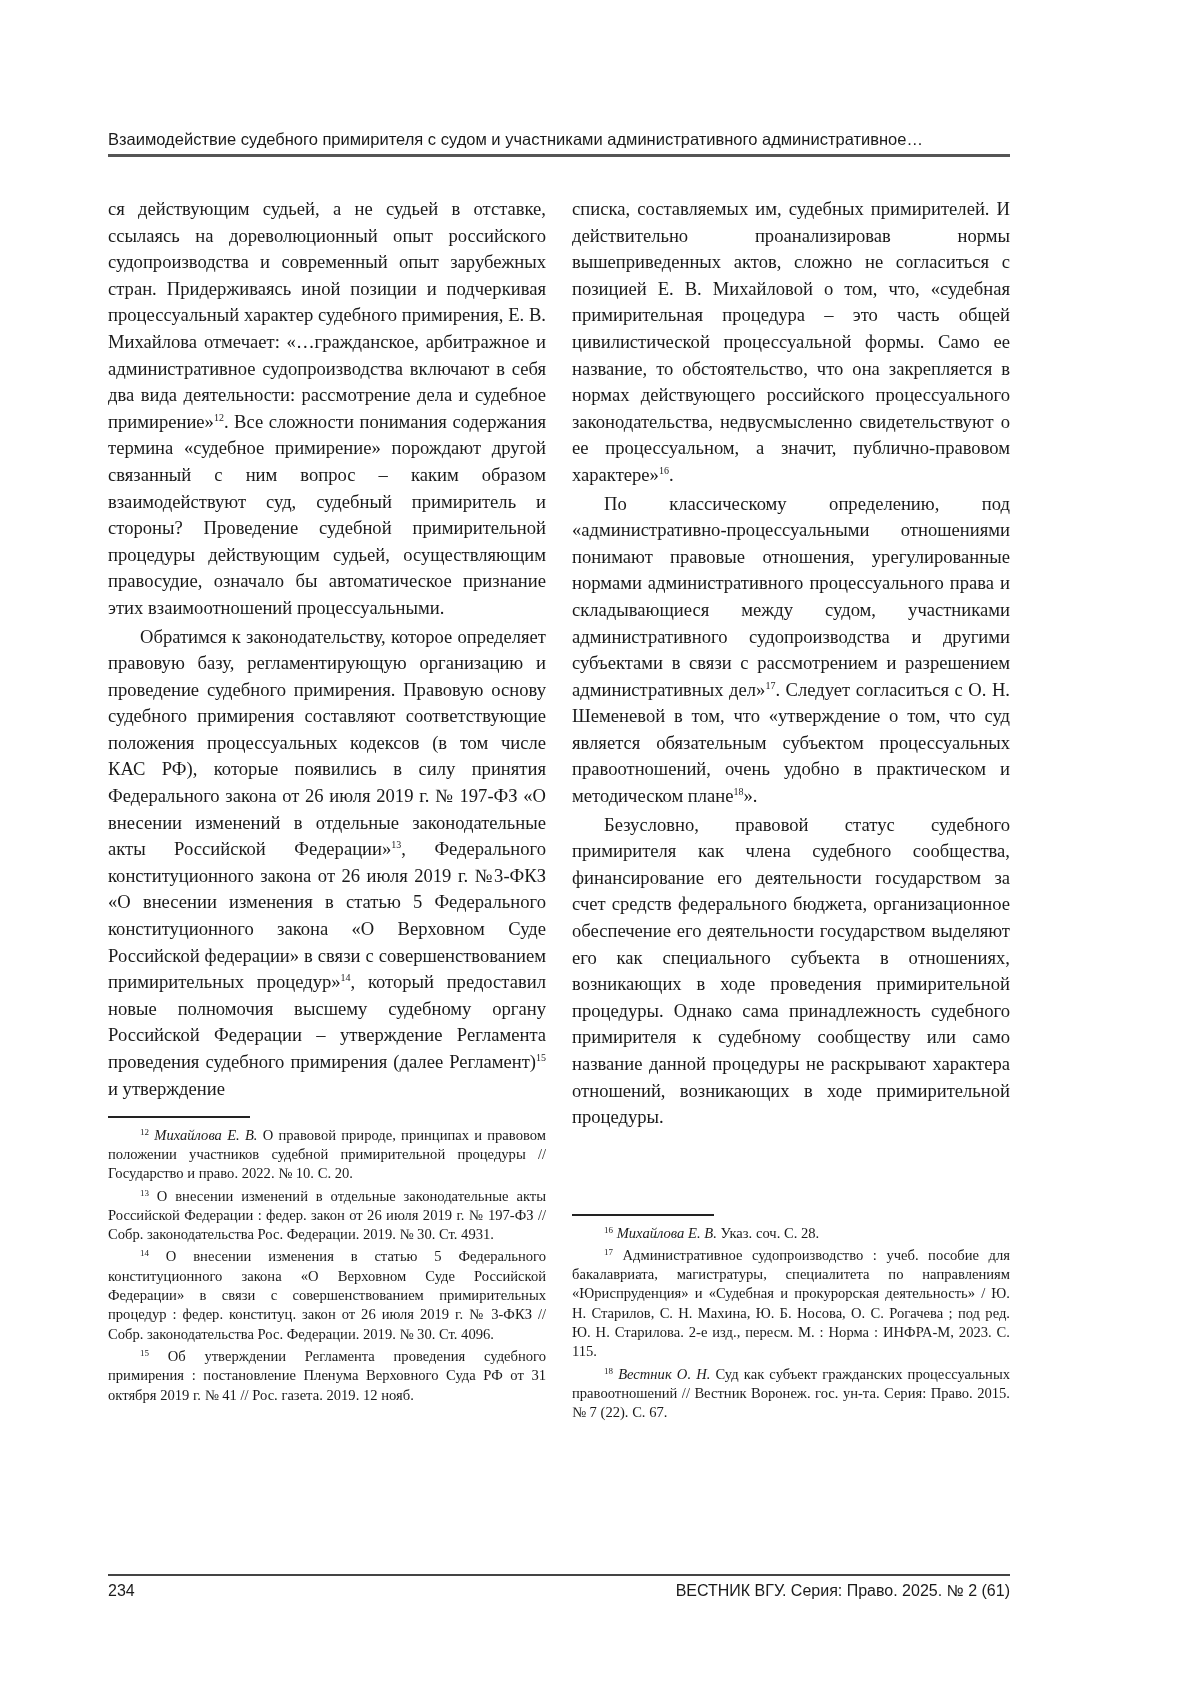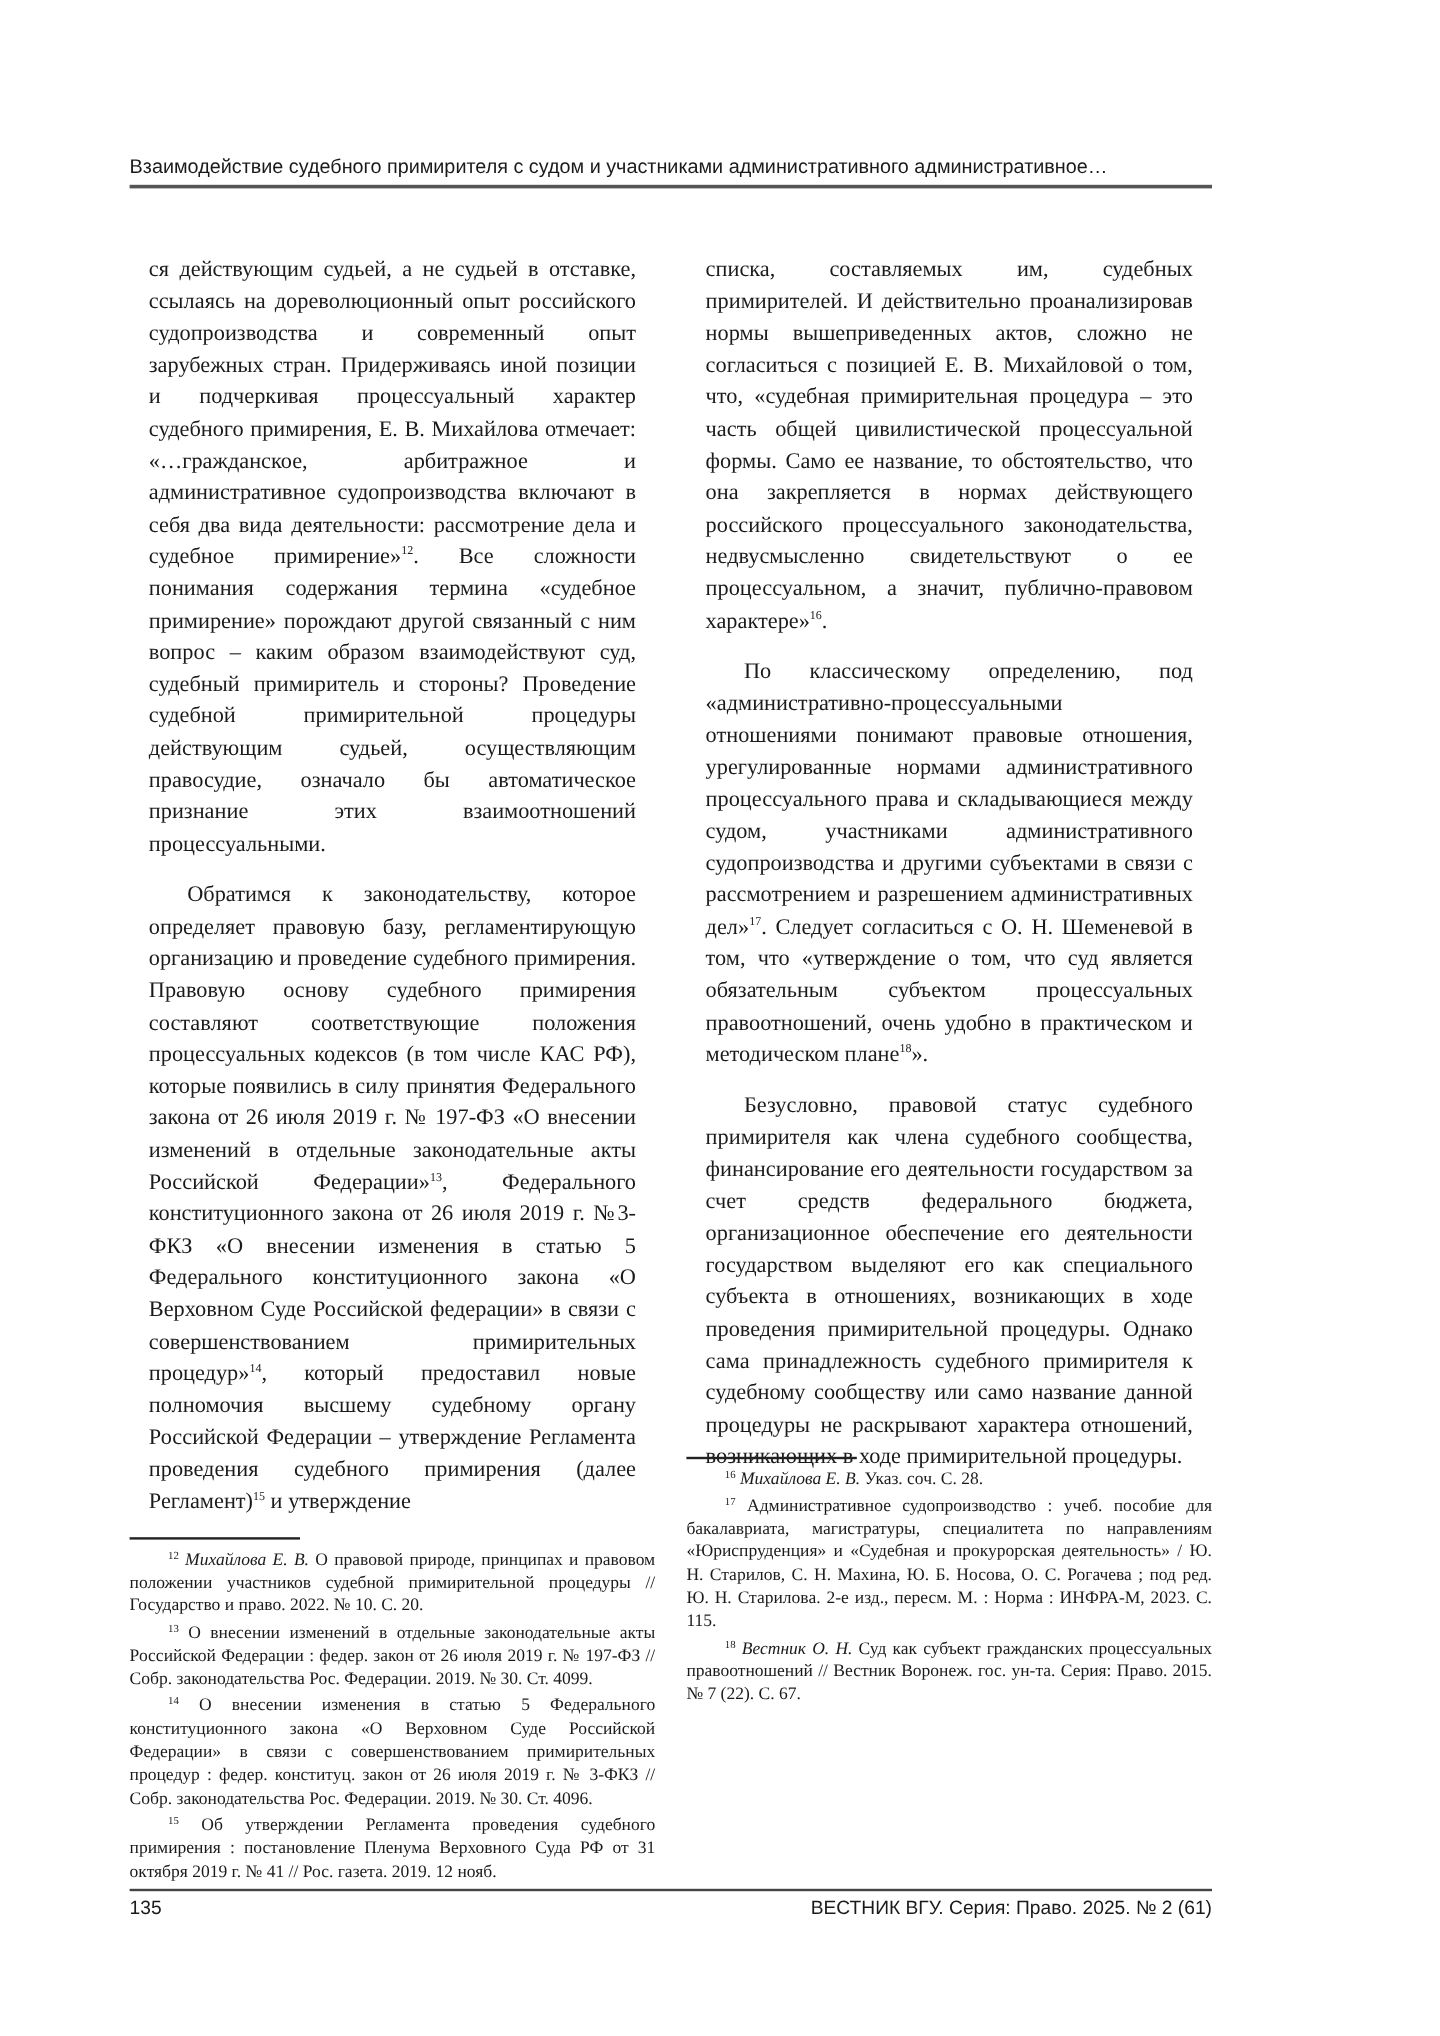--- a/index.html
+++ b/index.html
@@ -3,21 +3,21 @@
 <meta charset="utf-8">
 <style>
   html, body { margin: 0; padding: 0; background: #ffffff; }
   body { width: 1200px; height: 1697px; position: relative; overflow: hidden; color: #1a1a1a; }
   .page { position: absolute; left: 108px; top: 128px; width: 902px; }
   .hdr-author { font-family: "Liberation Sans", sans-serif; font-weight: bold; font-size: 16px; line-height: 20px; }
   .hdr-title { font-family: "Liberation Sans", sans-serif; font-size: 16.5px; line-height: 22px; white-space: nowrap; }
   .hdr-rule { height: 3px; background: #555; margin-top: 4px; }
   .cols { position: absolute; top: 68px; left: 0; width: 902px; display: flex; justify-content: space-between; }
   .col { width: 438px; font-family: "Liberation Serif", serif; }
-  .body-text p { margin: 16px; font-size: 18.6px; line-height: 26.6px; text-align: justify; hyphens: manual; }
+  .body-text p { margin: 0; font-size: 18.6px; line-height: 26.6px; text-align: justify; hyphens: manual; }
   .body-text p.indent { text-indent: 32px; }
   .body-text p + p { margin-top: 2px; }
   sup { font-size: 10px; line-height: 0; vertical-align: 7px; }
   .fn-rule { width: 142px; height: 1.5px; background: #222; margin: 14px 0 8px 0; }
   .fn p { margin: 0 0 3px 0; font-size: 14.6px; line-height: 19.3px; text-align: justify; text-indent: 32px; }
   .fn p sup { font-size: 9px; vertical-align: 5px; }
   .fn i { font-style: italic; }
   .footer { position: absolute; left: 108px; top: 1574px; width: 902px; }
   .footer-rule { height: 2px; background: #444; }
   .footer-row { display: flex; justify-content: space-between; font-family: "Liberation Sans", sans-serif; font-size: 16px; margin-top: 6px; }
@@ -34,21 +34,21 @@
 
   <div class="cols">
     <div class="col">
       <div class="body-text" id="left-body">
           <p><span>ся действующим судьей, а не судьей в отставке, ссылаясь на дореволюционный опыт российского судопроизводства и современный опыт зарубежных стран. Придерживаясь иной позиции и подчеркивая процессуальный характер судебного примирения, Е. В. Михайлова отмечает: «…гражданское, арбитражное и административное судопроизводства включают в себя два вида деятельности: рассмотрение дела и судебное примирение»</span><sup>12</sup><span>. Все сложности понимания содержания термина «судебное примирение» порождают другой связанный с ним вопрос – каким образом взаимодействуют суд, судебный примиритель и стороны? Проведение судебной примирительной процедуры действующим судьей, осуществляющим правосудие, означало бы автоматическое признание этих взаимоотношений процессуальными.</span></p>
           <p class="indent"><span>Обратимся к законодательству, которое определяет правовую базу, регламентирующую организацию и проведение судебного примирения. Правовую основу судебного примирения составляют соответствующие положения процессуальных кодексов (в том числе КАС РФ), которые появились в силу принятия Федерального закона от 26 июля 2019 г. № 197-ФЗ «О внесении изменений в отдельные законодательные акты Российской Федерации»</span><sup>13</sup><span>, Федерального конституционного закона от 26 июля 2019 г. №3-ФКЗ «О внесении изменения в статью 5 Федерального конституционного закона «О Верховном Суде Российской федерации» в связи с совершенствованием примирительных процедур»</span><sup>14</sup><span>, который предоставил новые полномочия высшему судебному органу Российской Федерации – утверждение Регламента проведения судебного примирения (далее Регламент)</span><sup>15</sup><span> и утверждение</span></p>
         </div>
       <div class="fn-rule"></div>
       <div class="fn" id="left-fn">
           <p><sup>12</sup> <i>Михайлова Е. В.</i><span> О правовой природе, принципах и правовом положении участников судебной примирительной процедуры // Государство и право. 2022. № 10. С. 20.</span></p>
-          <p><sup>13</sup> <span>О внесении изменений в отдельные законодательные акты Российской Федерации : федер. закон от 26 июля 2019 г. № 197-ФЗ // Собр. законодательства Рос. Федерации. 2019. № 30. Ст. 4099.</span></p>
+          <p><sup>13</sup> <span>О внесении изменений в отдельные законодательные акты Российской Федерации : федер. закон от 26 июля 2019 г. № 197-ФЗ // Собр. законодательства Рос. Федерации. 2019. № 30. Ст. 4931.</span></p>
           <p><sup>14</sup> <span>О внесении изменения в статью 5 Федерального конституционного закона «О Верховном Суде Российской Федерации» в связи с совершенствованием примирительных процедур : федер. конституц. закон от 26 июля 2019 г. № 3-ФКЗ // Собр. законодательства Рос. Федерации. 2019. № 30. Ст. 4096.</span></p>
           <p><sup>15</sup> <span>Об утверждении Регламента проведения судебного примирения : постановление Пленума Верховного Суда РФ от 31 октября 2019 г. № 41 // Рос. газета. 2019. 12 нояб.</span></p>
         </div>
     </div>
     <div class="col" style="position:relative;">
       <div class="body-text" id="right-body">
           <p><span>списка, составляемых им, судебных примирителей. И действительно проанализировав нормы вышеприведенных актов, сложно не согласиться с позицией Е. В. Михайловой о том, что, «судебная примирительная процедура – это часть общей цивилистической процессуальной формы. Само ее название, то обстоятельство, что она закрепляется в нормах действующего российского процессуального законодательства, недвусмысленно свидетельствуют о ее процессуальном, а значит, публично-правовом характере»</span><sup>16</sup><span>.</span></p>
           <p class="indent"><span>По классическому определению, под «административно-процессуальными отношениями понимают правовые отношения, урегулированные нормами административного процессуального права и складывающиеся между судом, участниками административного судопроизводства и другими субъектами в связи с рассмотрением и разрешением административных дел»</span><sup>17</sup><span>. Следует согласиться с О. Н. Шеменевой в том, что «утверждение о том, что суд является обязательным субъектом процессуальных правоотношений, очень удобно в практическом и методическом плане</span><sup>18</sup><span>».</span></p>
           <p class="indent"><span>Безусловно, правовой статус судебного примирителя как члена судебного сообщества, финансирование его деятельности государством за счет средств федерального бюджета, организационное обеспечение его деятельности государством выделяют его как специального субъекта в отношениях, возникающих в ходе проведения примирительной процедуры. Однако сама принадлежность судебного примирителя к судебному сообществу или само название данной процедуры не раскрывают характера отношений, возникающих в ходе примирительной процедуры.</span></p>
         </div>
@@ -60,16 +60,16 @@
             <p><sup>18</sup> <i>Вестник О. Н.</i><span> Суд как субъект гражданских процессуальных правоотношений // Вестник Воронеж. гос. ун-та. Серия: Право. 2015. № 7 (22). С. 67.</span></p>
           </div>
       </div>
     </div>
   </div>
 </div>
 
 <div class="footer">
   <div class="footer-rule"></div>
   <div class="footer-row">
-    <span>135</span>
+    <span>234</span>
     <span>ВЕСТНИК ВГУ. Серия: Право. 2025. № 2 (61)</span>
   </div>
 </div>
 
 </body></html>

